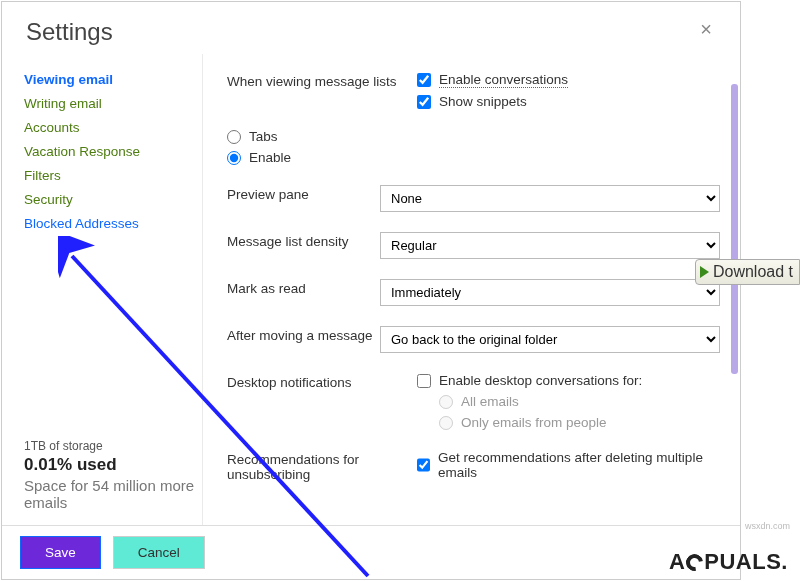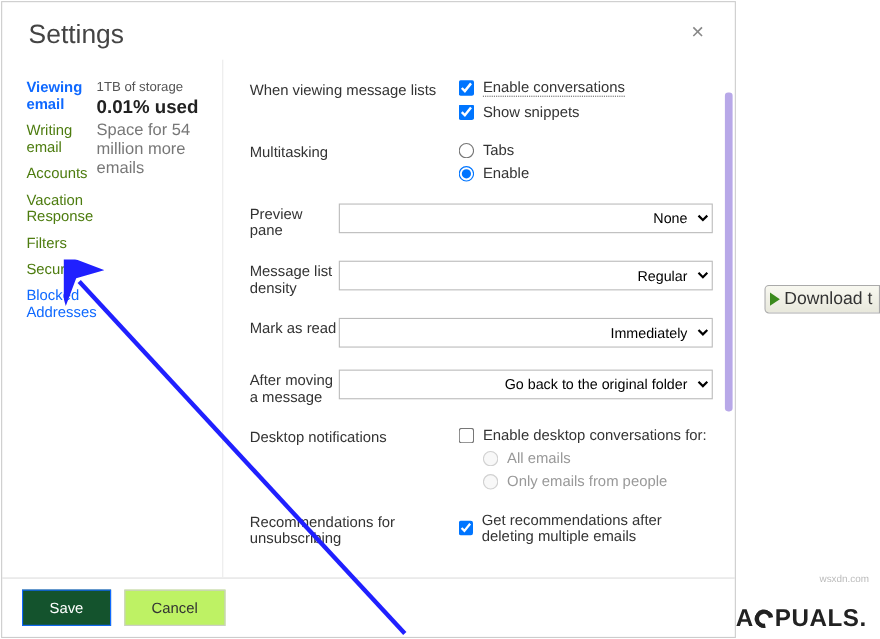--- a/index.html
+++ b/index.html
@@ -8,21 +8,21 @@
       font-size: 13px;
       color: #333;
       background: #fff;
       width: 800px;
       height: 581px;
       overflow: hidden;
       position: relative;
     }
     .dialog {
       border: 1px solid #ccc;
-      width: 668px;
+      width: 740px;
       height: 579px;
       margin: 1px;
       position: relative;
       display: flex;
       flex-direction: column;
     }
     .header {
       padding: 16px 24px 8px 24px;
       display: flex;
       justify-content: space-between;
@@ -41,21 +41,21 @@
     }
     .body {
       flex: 1;
       display: flex;
       overflow: hidden;
     }
     .sidebar {
       width: 200px;
       padding: 18px 0 0 22px;
       display: flex;
-      flex-direction: row;
+      flex-direction: column;
       justify-content: space-between;
       border-right: none;
     }
     .sidebar-nav {
       display: flex;
       flex-direction: column;
       gap: 9px;
     }
     .sidebar-item {
       font-size: 13.5px;
@@ -127,41 +127,40 @@
       height: 14px;
       cursor: pointer;
     }
     select {
       width: 340px;
       padding: 4px 6px;
       font-size: 13px;
       border: 1px solid #bbb;
       background: #fff;
       cursor: pointer;
-      text-align: right;
     }
     .footer {
       border-top: 1px solid #ddd;
       padding: 10px 18px;
       display: flex;
       gap: 12px;
     }
     .btn {
       padding: 8px 24px;
       font-size: 13.5px;
       border: 1px solid #ccc;
       cursor: pointer;
     }
     .btn-primary {
-      background: #14532d;
+      background: #6d28d9;
       color: #fff;
       border: 1px solid #0f69ff;
     }
     .btn-secondary {
-      background: #bef264;
+      background: #5eead4;
       color: #333;
     }
     .scrollbar-indicator {
       position: absolute;
       right: 2px;
       top: 82px;
       width: 7px;
       height: 290px;
       background: #b8a8e8;
       border-radius: 3px;
@@ -263,21 +262,20 @@
             <span class="dotted">Enable conversations</span>
           </label>
           <label class="check-line">
             <input type="checkbox" checked="" style="">
             <span>Show snippets</span>
           </label>
         </div>
       </div>
 
       <div class="row">
-        <div class="row-label">Multitasking</div>
         <div class="row-controls">
           <label class="radio-line">
             <input type="radio" name="mt" style="">
             <span>Tabs</span>
           </label>
           <label class="radio-line">
             <input type="radio" name="mt" checked="" style="">
             <span>Enable</span>
           </label>
         </div>

